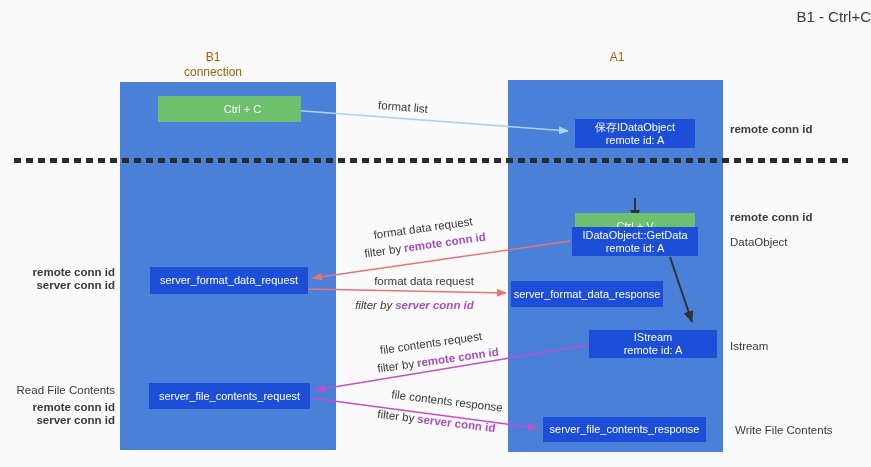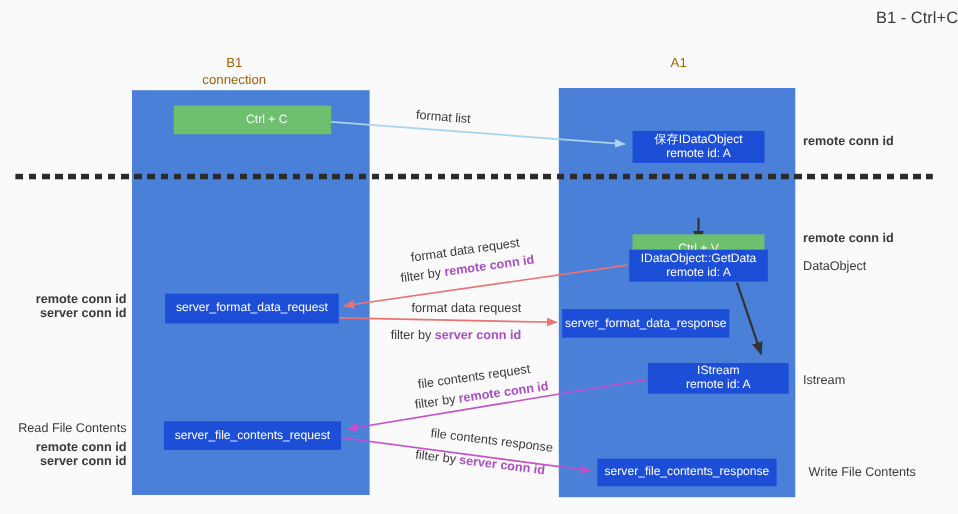--- a/index.html
+++ b/index.html
@@ -128,21 +128,21 @@
   <div class="alabel" style="left:358px;top:222px;width:130px;transform:rotate(-8deg);">
     <span>format data request</span>
   </div>
   <div class="alabel" style="left:350px;top:239px;width:150px;transform:rotate(-8deg);">
     <span class="pre">filter by</span><span class="purple">remote conn id</span>
   </div>
 
   <div class="alabel" style="left:354px;top:275px;width:140px;">
     <span>format data request</span>
   </div>
-  <div class="alabel" style="left:342px;top:299px;width:145px;">
+  <div class="alabel" style="left:342px;top:299px;width:145px;font-style:italic;">
     <span class="pre">filter by</span><span class="purple">server conn id</span>
   </div>
 
   <div class="alabel" style="left:366px;top:337px;width:130px;transform:rotate(-8deg);">
     <span>file contents request</span>
   </div>
   <div class="alabel" style="left:363px;top:354px;width:150px;transform:rotate(-8deg);">
     <span class="pre">filter by</span><span class="purple">remote conn id</span>
   </div>
 

